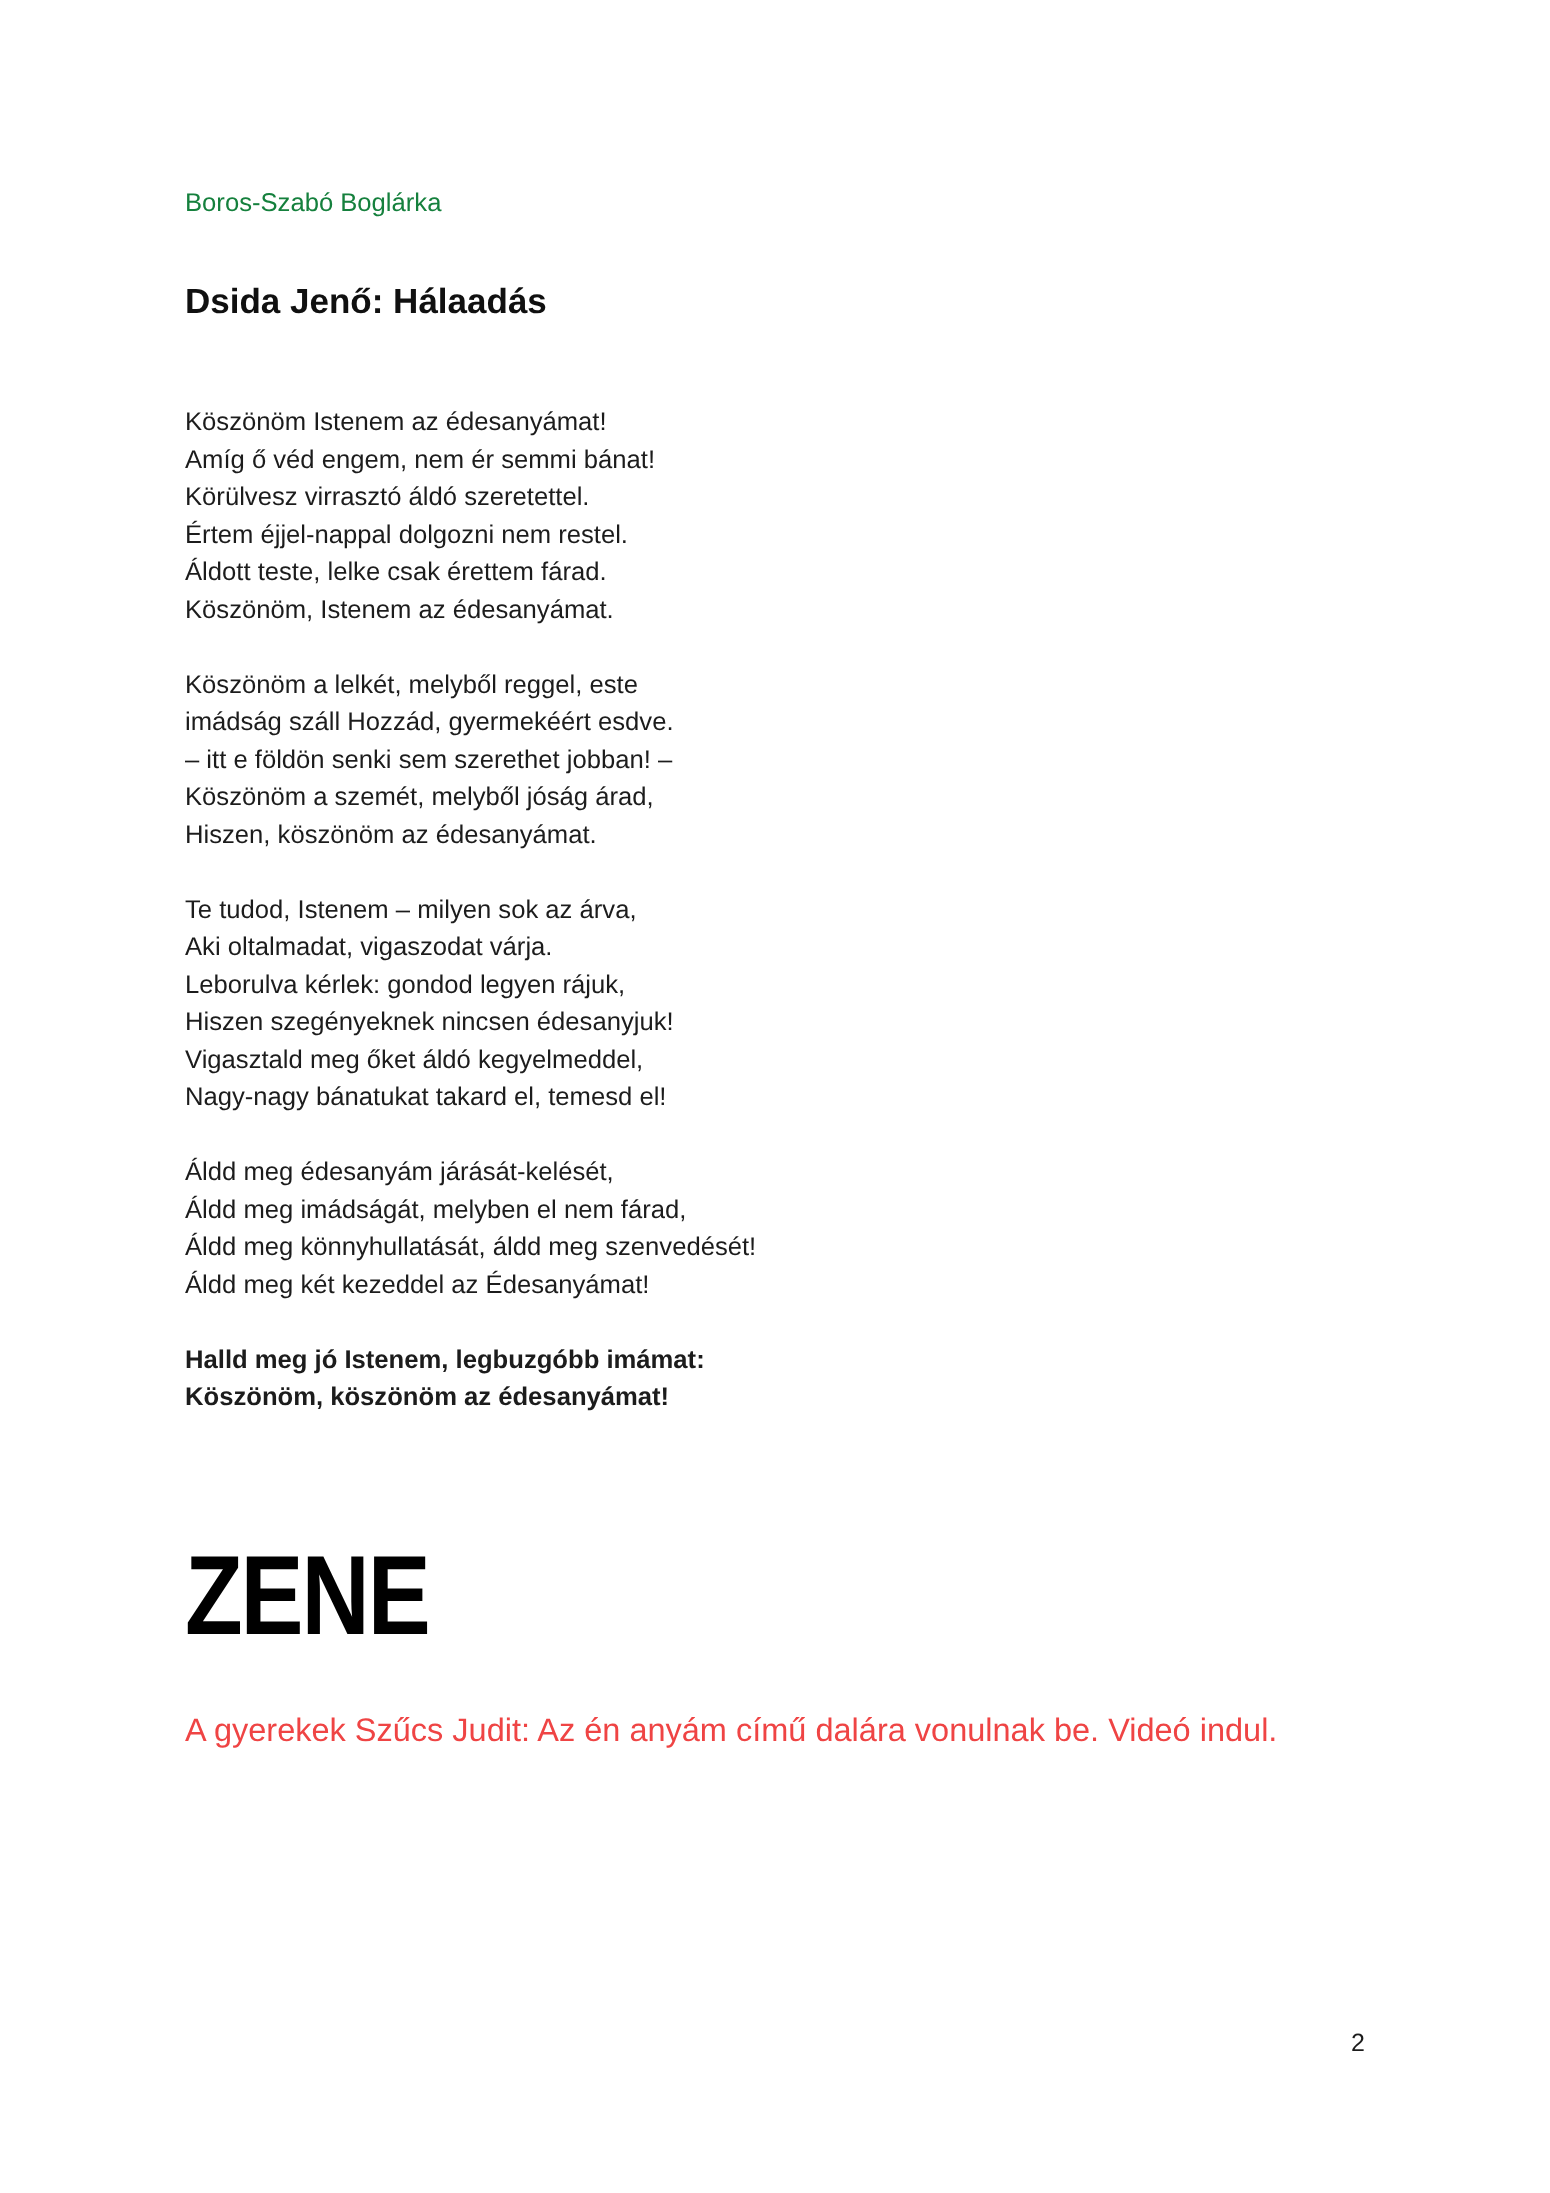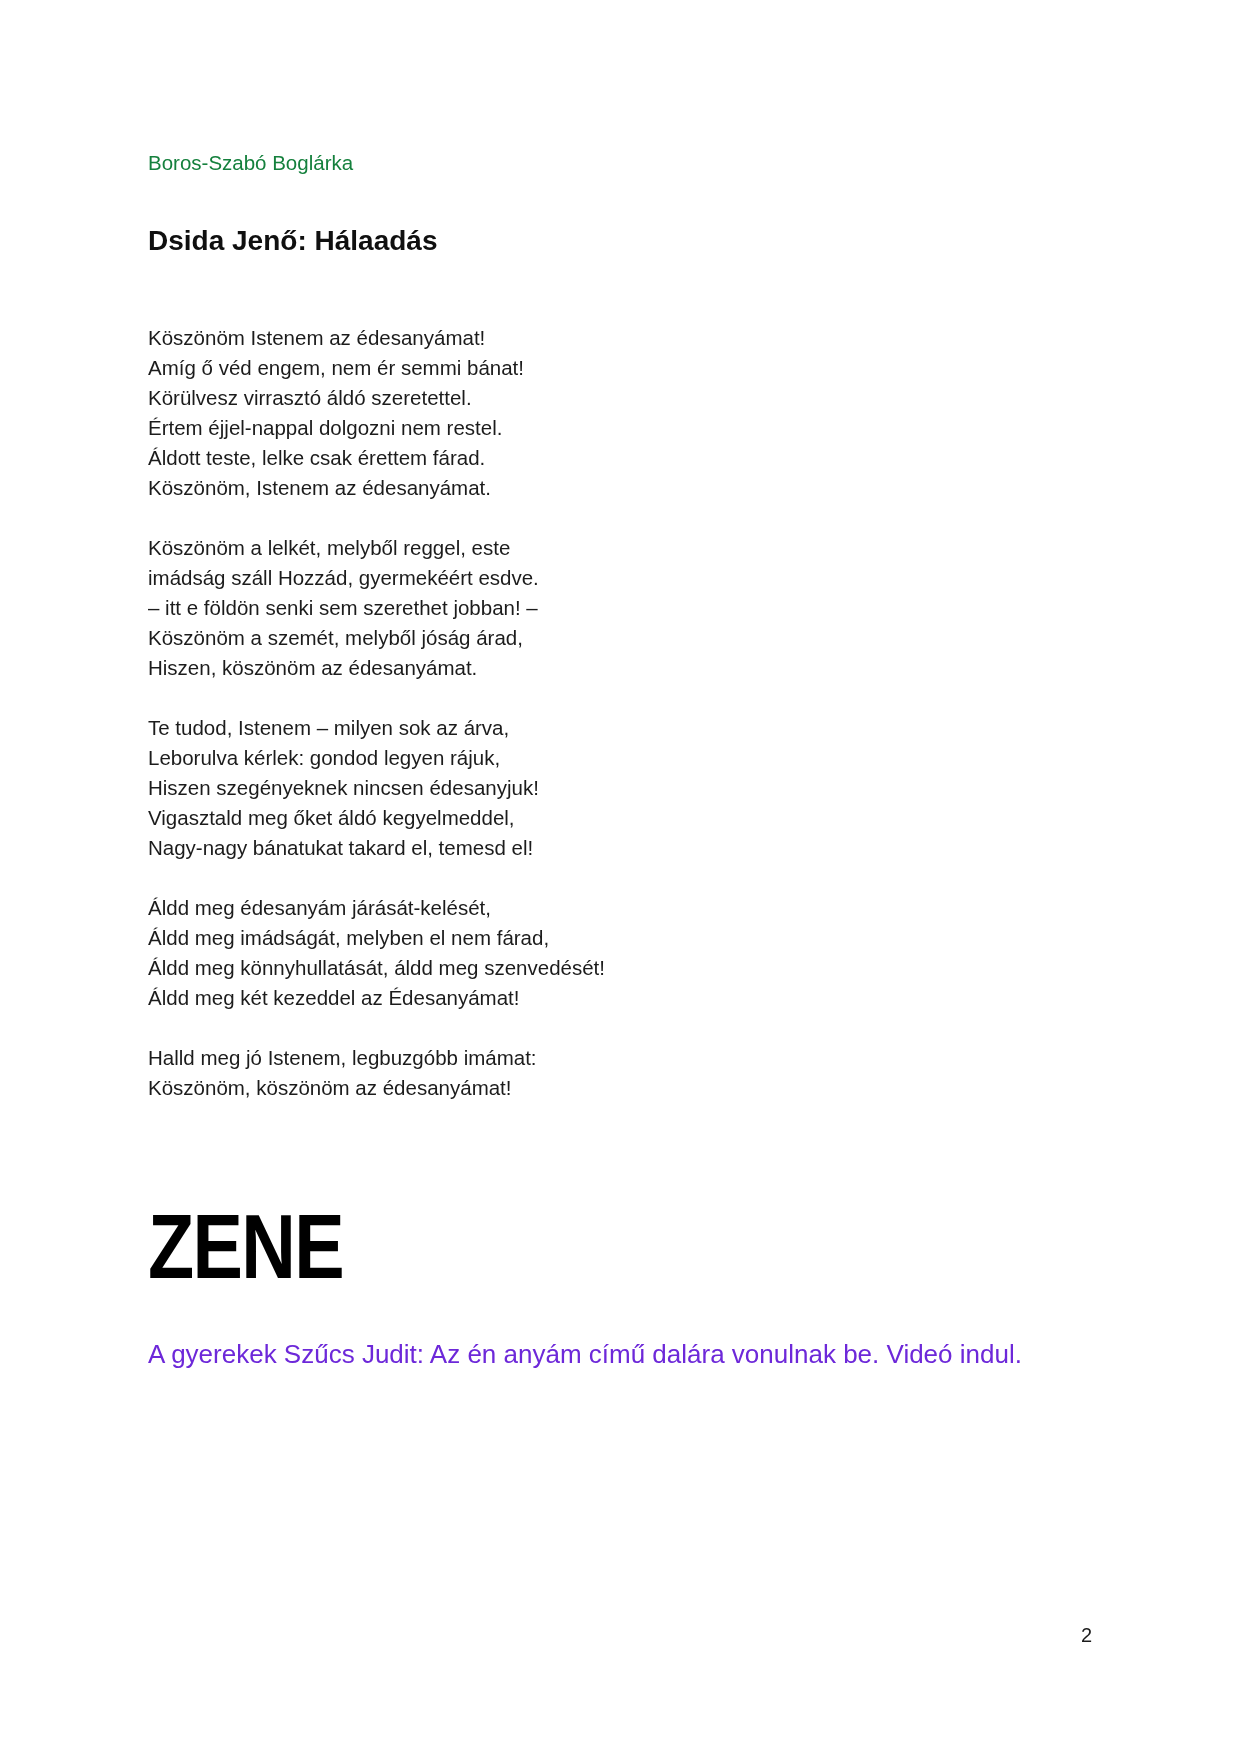--- a/index.html
+++ b/index.html
@@ -44,41 +44,42 @@
     margin-top: 68px;
     font-size: 20.5px;
     line-height: 30px;
     color: #1c1c1c;
   }
   .stanza {
     margin: 0 0 30px 0;
   }
   .stanza:last-child {
     margin-bottom: 0;
+    font-weight: bold;
   }
   .poem-line {
     white-space: nowrap;
   }
   .section-heading {
     margin: 98px 0 0 0;
     font-size: 90px;
     line-height: 92px;
     font-weight: 800;
     letter-spacing: -2px;
     color: #000000;
     transform: scaleX(0.84);
     transform-origin: left center;
     white-space: nowrap;
   }
   .music-note {
     margin: 44px 0 0 0;
     font-size: 26px;
     line-height: 34px;
     font-weight: 400;
-    color: #6d28d9;
+    color: #ef4444;
   }
   .page-number {
     position: absolute;
     right: 148px;
     top: 1622px;
     font-size: 20px;
     line-height: 26px;
     color: #1c1c1c;
   }
 </style>
@@ -106,20 +107,21 @@
       <div class="stanza">
         <div class="poem-line">Köszönöm a lelkét, melyből reggel, este</div>
         <div class="poem-line">imádság száll Hozzád, gyermekéért esdve.</div>
         <div class="poem-line">– itt e földön senki sem szerethet jobban! –</div>
         <div class="poem-line">Köszönöm a szemét, melyből jóság árad,</div>
         <div class="poem-line">Hiszen, köszönöm az édesanyámat.</div>
       </div>
 
       <div class="stanza">
         <div class="poem-line">Te tudod, Istenem – milyen sok az árva,</div>
+        <div class="poem-line">Aki oltalmadat, vigaszodat várja.</div>
         <div class="poem-line">Leborulva kérlek: gondod legyen rájuk,</div>
         <div class="poem-line">Hiszen szegényeknek nincsen édesanyjuk!</div>
         <div class="poem-line">Vigasztald meg őket áldó kegyelmeddel,</div>
         <div class="poem-line">Nagy-nagy bánatukat takard el, temesd el!</div>
       </div>
 
       <div class="stanza">
         <div class="poem-line">Áldd meg édesanyám járását-kelését,</div>
         <div class="poem-line">Áldd meg imádságát, melyben el nem fárad,</div>
         <div class="poem-line">Áldd meg könnyhullatását, áldd meg szenvedését!</div>

